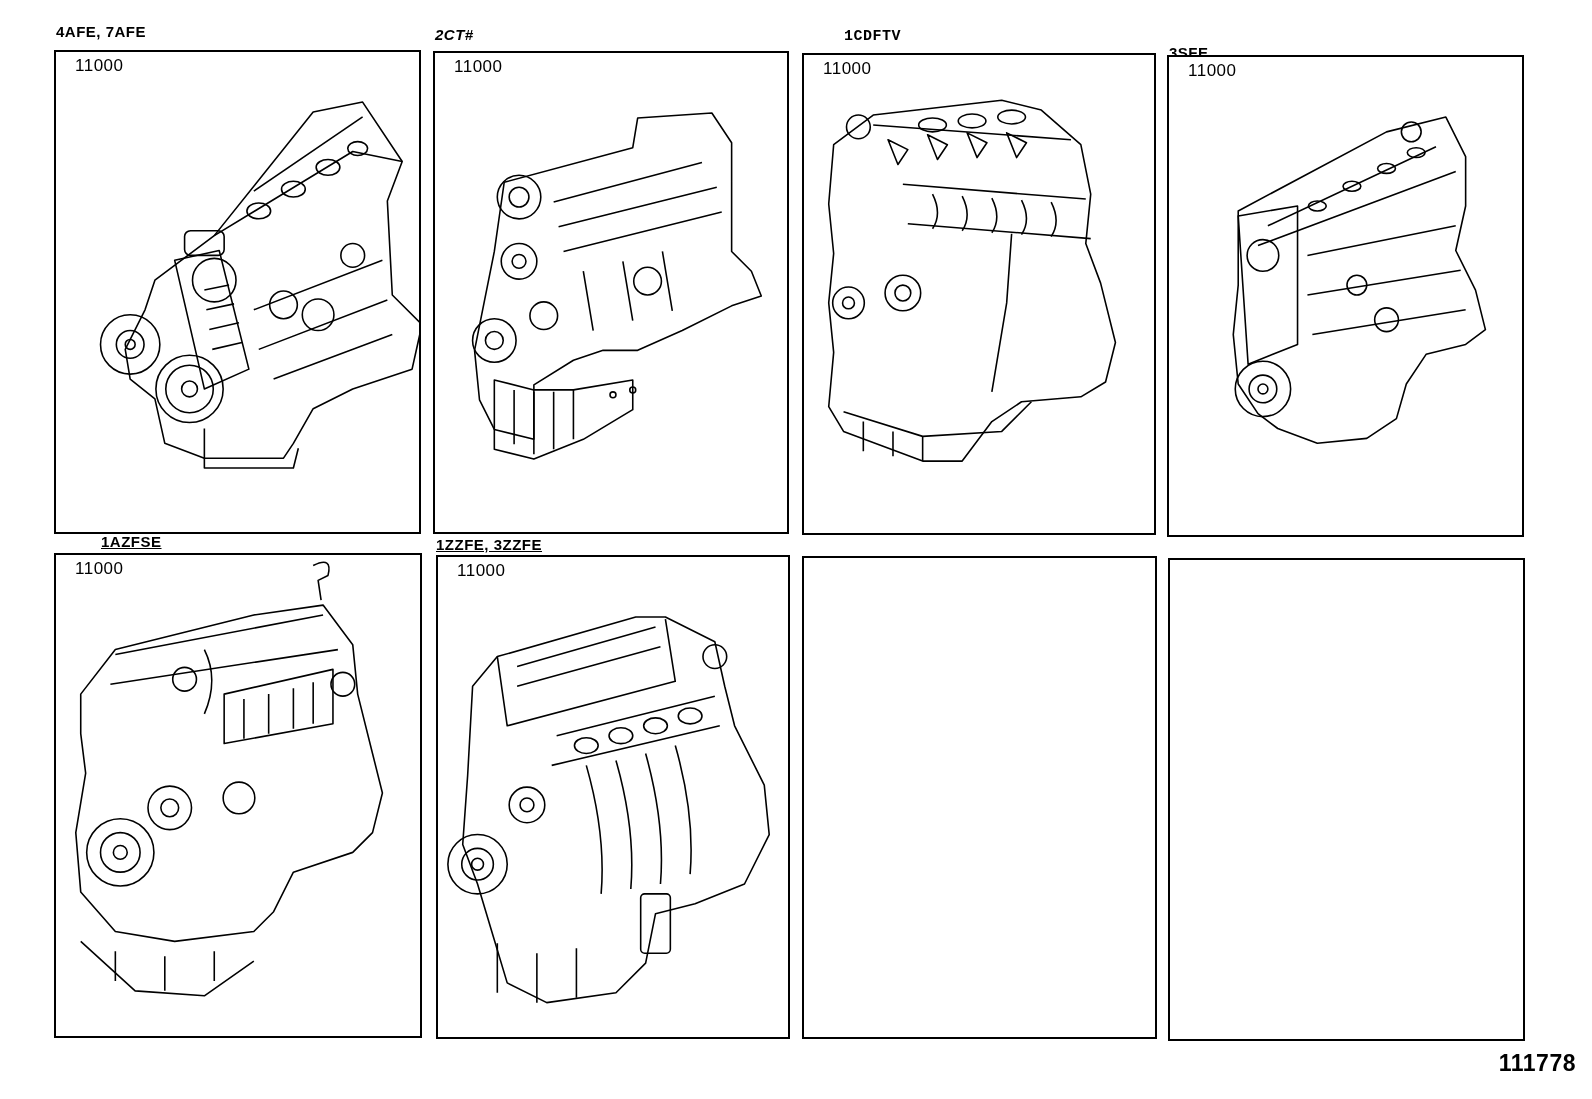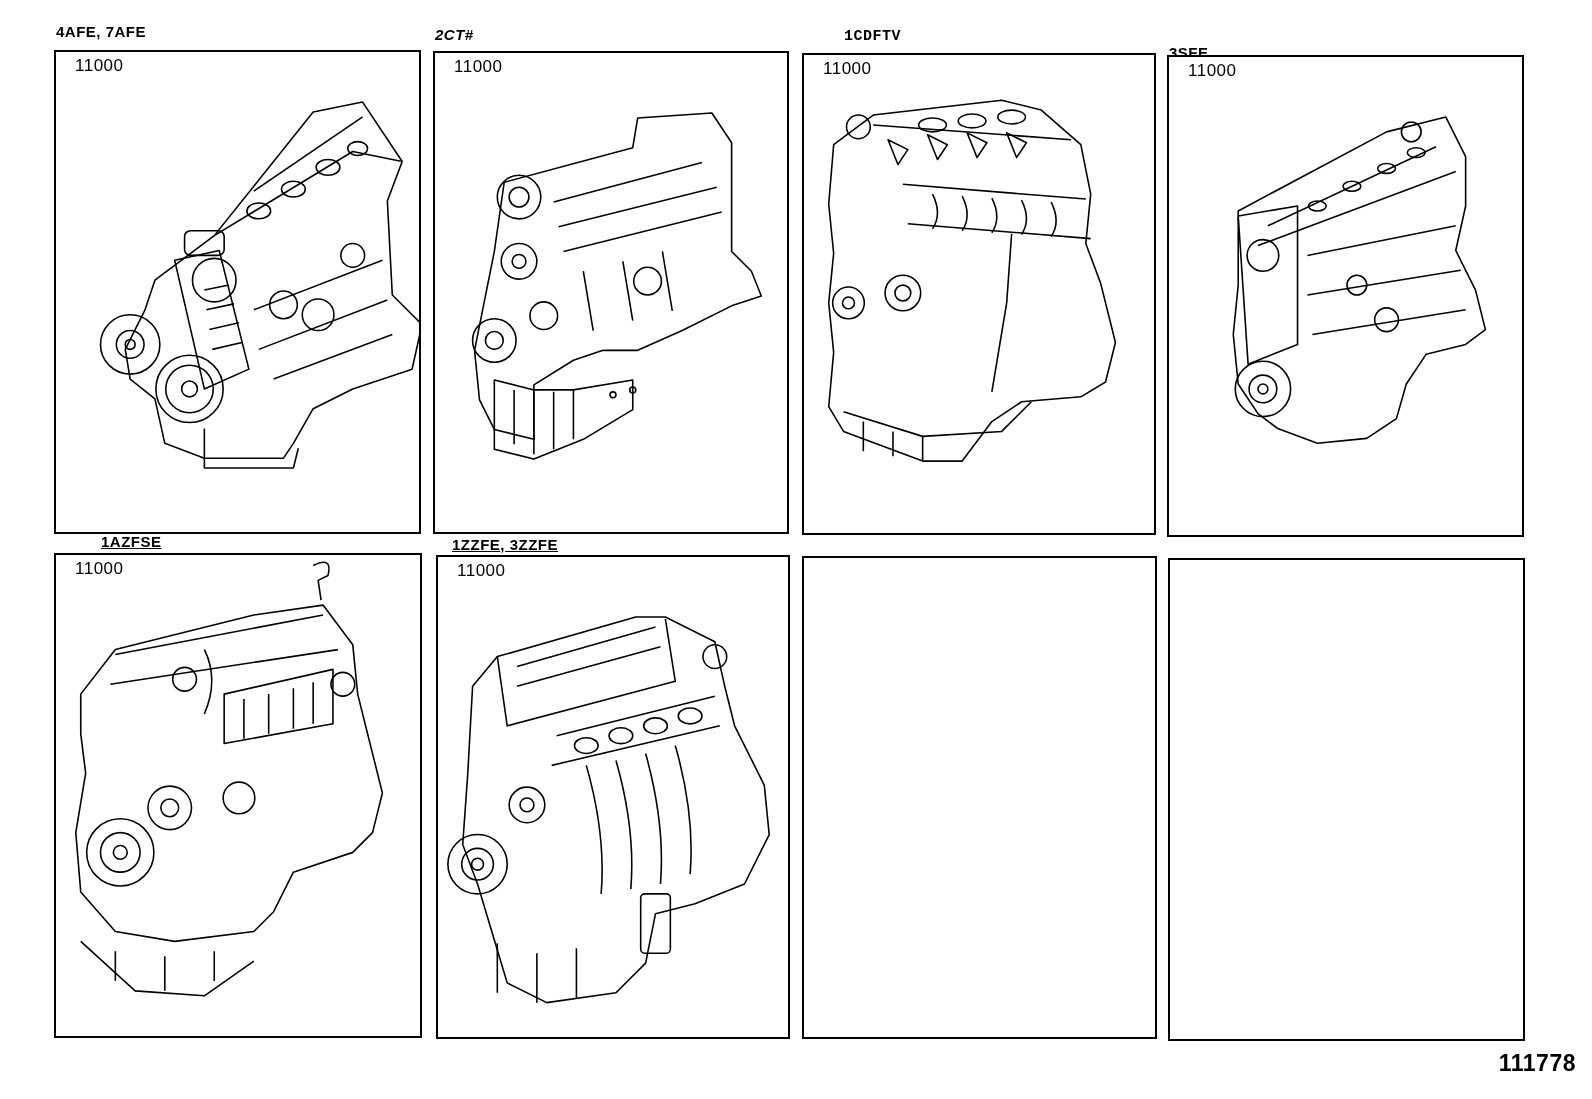--- a/index.html
+++ b/index.html
@@ -137,21 +137,21 @@
         <circle cx="65" cy="300" r="7"></circle>
       <circle cx="115" cy="255" r="22"></circle>
         <circle cx="115" cy="255" r="9"></circle>
       <circle cx="185" cy="245" r="16"></circle>
       <path d="M25 390 L80 440 L150 445 L200 410"></path>
       <path d="M60 400 L60 430 M110 405 L110 440 M160 400 L160 430"></path>
     </svg>
   </div>
 </div>
 
-<div class="panel-label" style="left:436px;top:537px;text-decoration:underline;margin-left:16px;">1ZZFE, 3ZZFE</div>
+<div class="panel-label" style="left:436px;top:537px;text-decoration:underline;">1ZZFE, 3ZZFE</div>
 <div class="panel" style="left:436px;top:555px;width:354px;height:484px;">
   <div class="part-no">11000</div>
   <div class="drawing">
     <svg viewBox="0 0 354 484" fill="none" stroke="#000" stroke-width="1.6" stroke-linejoin="round">
       <path d="M35 130 L60 100 L200 60 L230 60 L280 85 L290 130 L300 170 L330 230 L335 280 L310 330 L260 350 L220 360 L210 410 L180 440 L110 450 L70 430 L55 380 L40 330 L25 290 L30 220 Z" fill="#fff"></path>
       <path d="M60 100 L70 170 L240 125 L230 62"></path>
       <path d="M80 110 L220 70 M80 130 L225 90"></path>
       <circle cx="280" cy="100" r="12"></circle>
       <path d="M120 180 L280 140 M115 210 L285 170"></path>
       <ellipse cx="150" cy="190" rx="12" ry="8"></ellipse>

